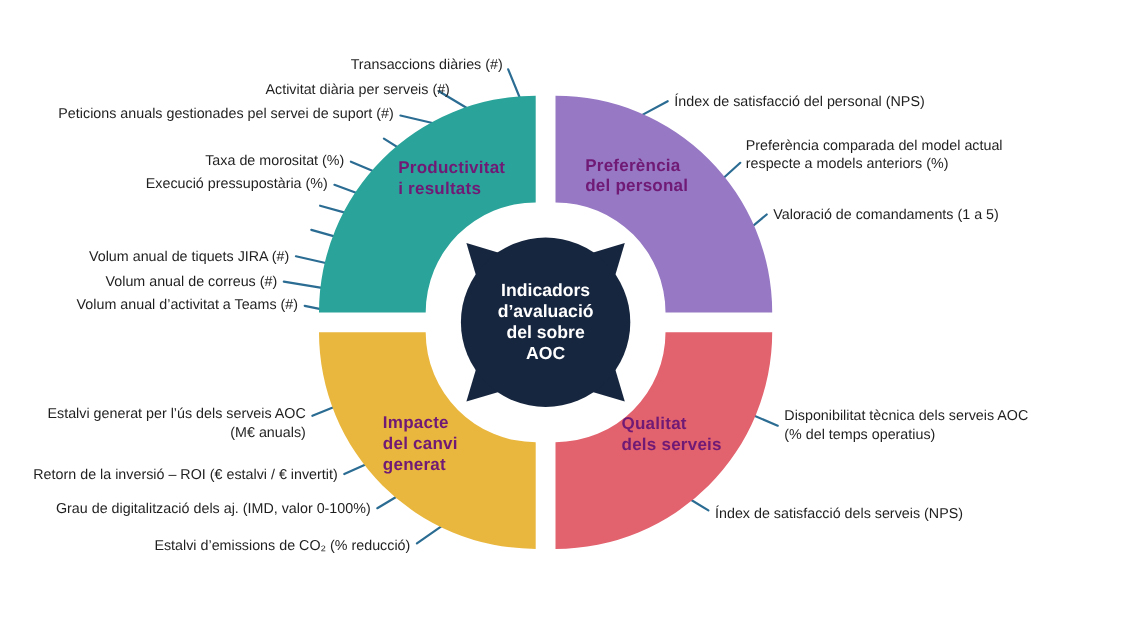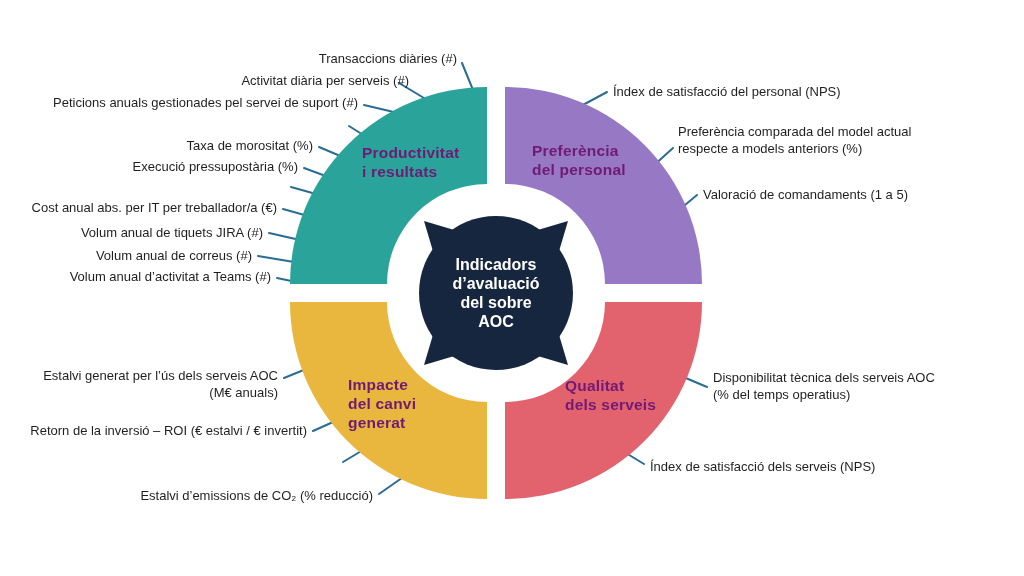--- a/index.html
+++ b/index.html
@@ -83,32 +83,32 @@
 del canvi
 generat</div>
   <div class="qtitle" style="left:565px; top:376px;">Qualitat
 dels serveis</div>
 
   <div class="lbl r" style="right:567px; top:50px;">Transaccions diàries (#)</div>
   <div class="lbl r" style="right:615px; top:72px;margin-left:42px;">Activitat diària per serveis (#)</div>
   <div class="lbl r" style="right:666px; top:94px;">Peticions anuals gestionades pel servei de suport (#)</div>
   <div class="lbl r" style="right:711px; top:137px;">Taxa de morositat (%)</div>
   <div class="lbl r" style="right:726px; top:158px;">Execució pressupostària (%)</div>
-  <div class="lbl r" style="right:747px; top:199px;">Cost anual abs. per IT per treballador/a (€)</div>
   <div class="lbl r" style="right:761px; top:224px;">Volum anual de tiquets JIRA (#)</div>
   <div class="lbl r" style="right:772px; top:247px;">Volum anual de correus (#)</div>
   <div class="lbl r" style="right:753px; top:268px;">Volum anual d’activitat a Teams (#)</div>
 
   <div class="lbl" style="left:613px; top:83px;">Índex de satisfacció del personal (NPS)</div>
   <div class="lbl" style="left:678px; top:123px;">Preferència comparada del model actual
 respecte a models anteriors (%)</div>
   <div class="lbl" style="left:703px; top:186px;">Valoració de comandaments (1 a 5)</div>
 
   <div class="lbl r" style="right:746px; top:367px;">Estalvi generat per l’ús dels serveis AOC
 (M€ anuals)</div>
   <div class="lbl r" style="right:717px; top:422px;">Retorn de la inversió – ROI (€ estalvi / € invertit)</div>
+  <div class="lbl r" style="right:687px; top:453px;">Grau de digitalització dels aj. (IMD, valor 0-100%)</div>
   <div class="lbl r" style="right:651px; top:487px;">Estalvi d’emissions de CO₂ (% reducció)</div>
 
   <div class="lbl" style="left:713px; top:369px;">Disponibilitat tècnica dels serveis AOC
 (% del temps operatius)</div>
   <div class="lbl" style="left:650px; top:458px;">Índex de satisfacció dels serveis (NPS)</div>
 
 </div>
 
 </body></html>

